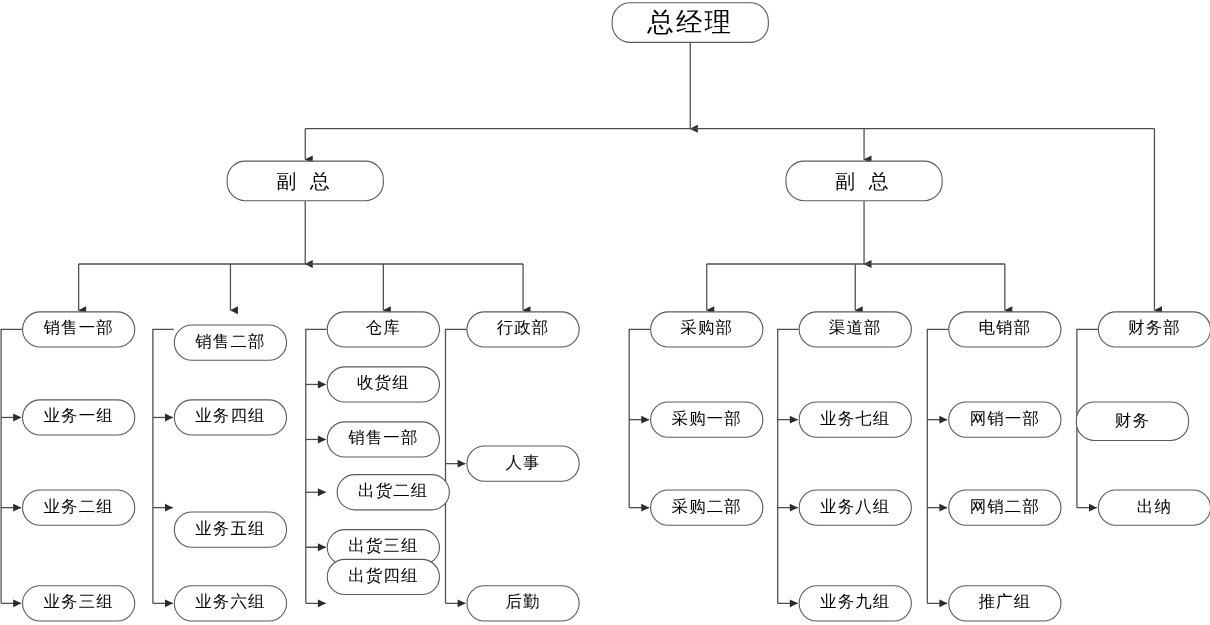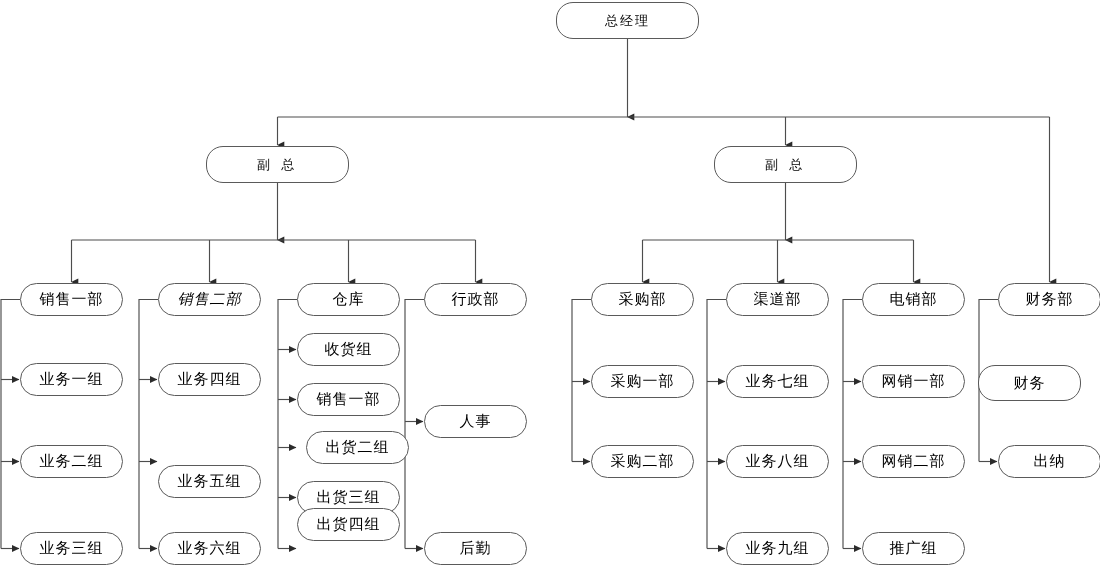--- a/index.html
+++ b/index.html
@@ -34,25 +34,25 @@
     justify-content: center;
     color: #000000;
     white-space: nowrap;
     z-index: 2;
   }
   .node-label {
     display: block;
     line-height: 1;
   }
   .n-root {
-    font-size: 13px;
+    font-size: 24px;
     letter-spacing: 2px;
   }
   .n-vp {
-    font-size: 13px;
+    font-size: 18px;
     letter-spacing: 4px;
   }
   .n-dept {
     font-size: 15px;
     letter-spacing: 1px;
   }
   .n-team {
     font-size: 15px;
     letter-spacing: 1px;
   }
@@ -128,21 +128,21 @@
       </div>
       <div class="node n-vp" style="left: 206px; top: 146px; width: 143px; height: 37px;">
         <span class="node-label">副 总</span>
       </div>
       <div class="node n-vp" style="left: 714px; top: 146px; width: 143px; height: 37px;">
         <span class="node-label">副 总</span>
       </div>
       <div class="node n-dept" style="left: 20px; top: 283px; width: 103px; height: 33px;">
         <span class="node-label">销售一部</span>
       </div>
-      <div class="node n-dept" style="left: 158px; top: 283px; width: 103px; height: 33px; font-style: italic;">
+      <div class="node n-dept" style="left: 158px; top: 295px; width: 103px; height: 33px;">
         <span class="node-label">销售二部</span>
       </div>
       <div class="node n-dept" style="left: 297px; top: 283px; width: 103px; height: 33px;">
         <span class="node-label">仓库</span>
       </div>
       <div class="node n-dept" style="left: 424px; top: 283px; width: 103px; height: 33px;">
         <span class="node-label">行政部</span>
       </div>
       <div class="node n-dept" style="left: 591px; top: 283px; width: 103px; height: 33px;">
         <span class="node-label">采购部</span>

